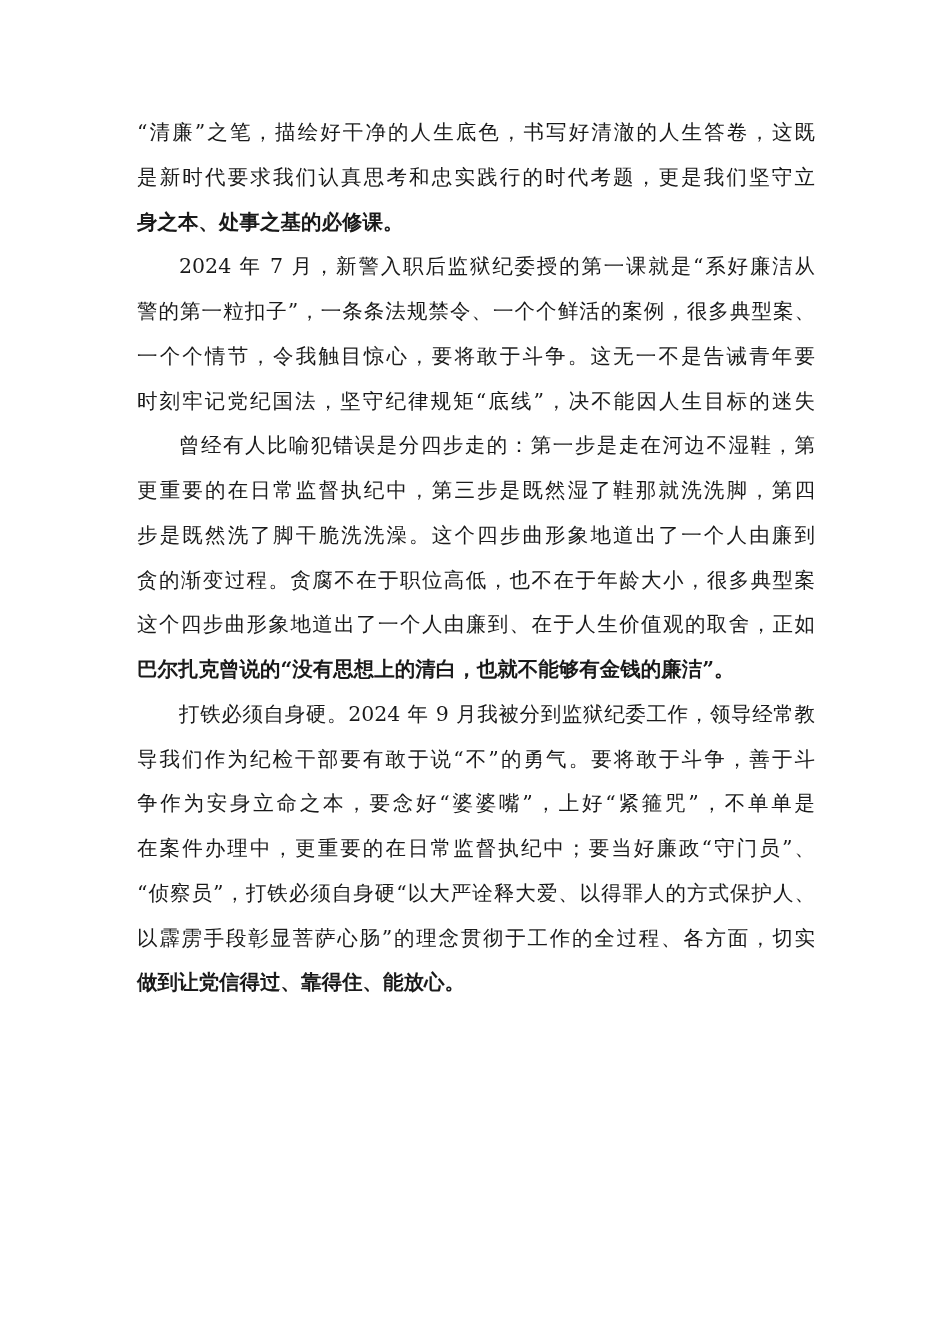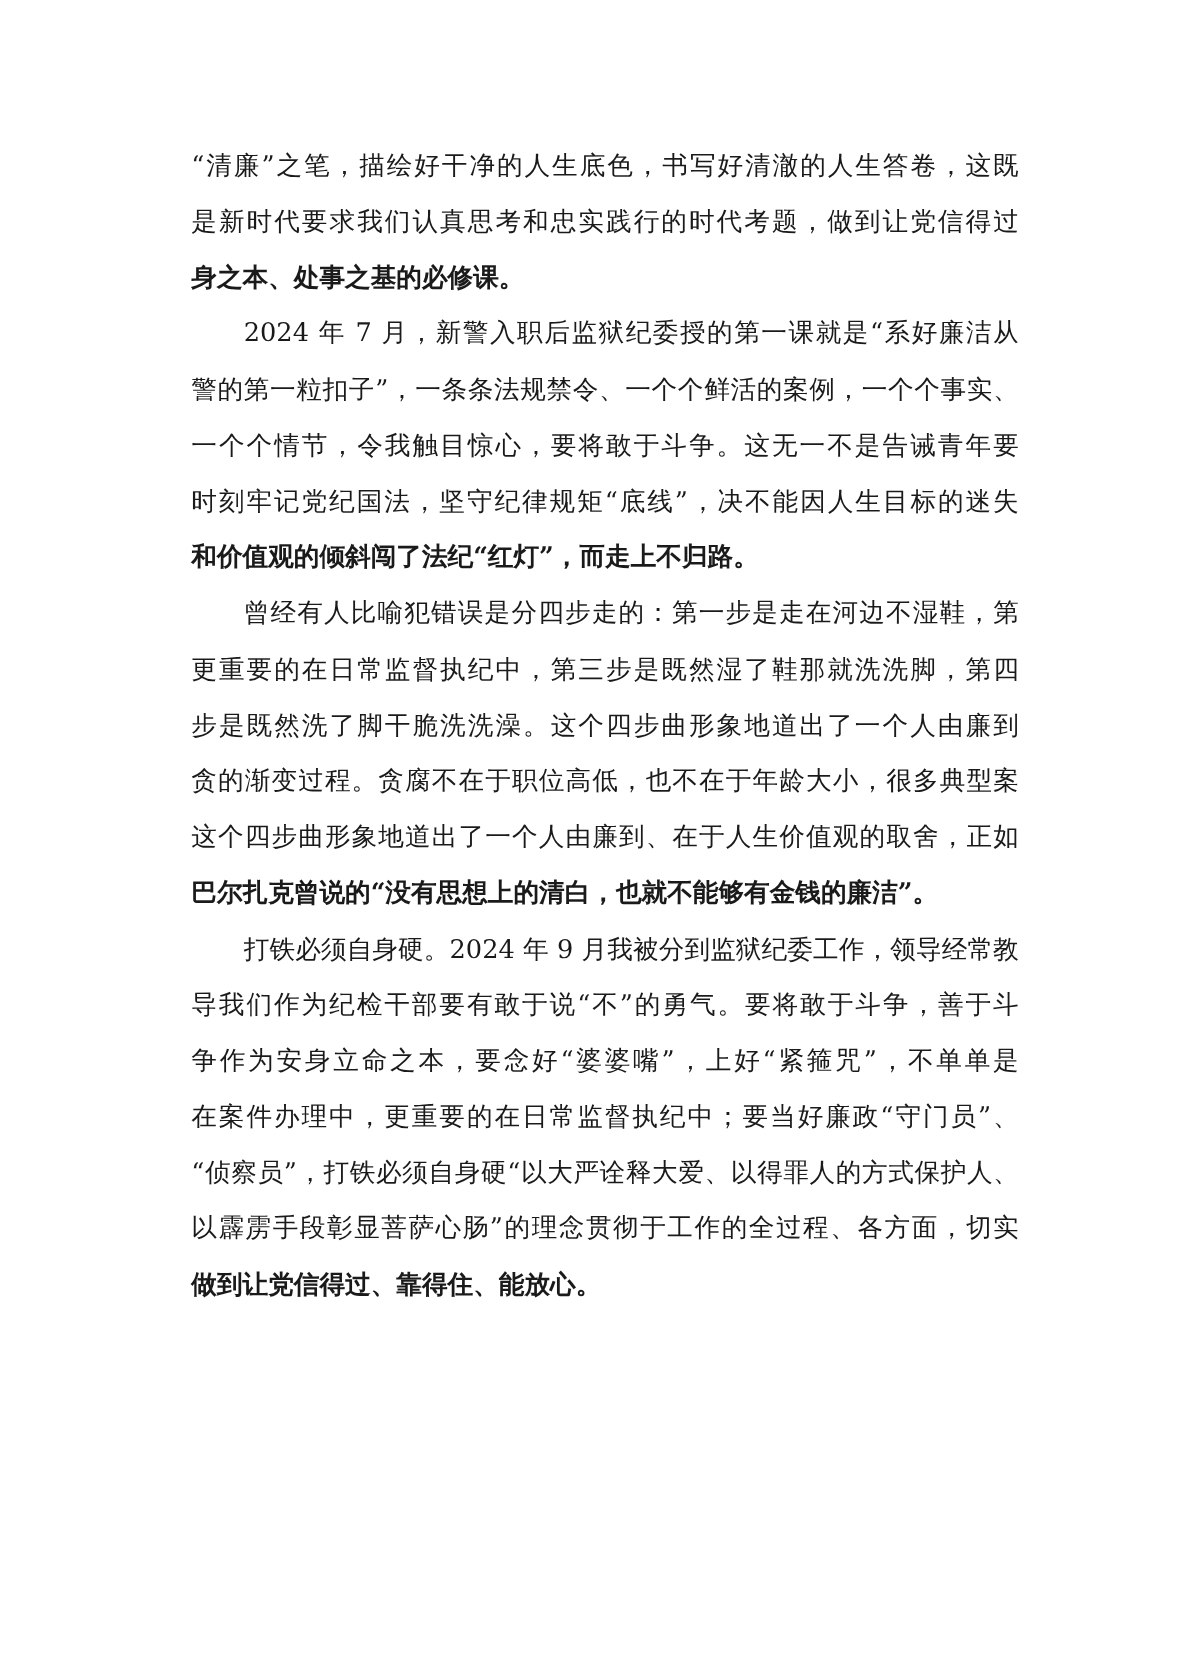--- a/index.html
+++ b/index.html
@@ -23,47 +23,45 @@
       line-height: 44.75px;
       color: #1a1a1a;
     }
     .line {
       display: block;
       white-space: nowrap;
       height: 44.75px;
       text-align: justify;
       text-align-last: justify;
       letter-spacing: 0;
-      margin-left: 16px;
     }
     .line.last {
       text-align-last: left;
       font-weight: bold;
     }
     .line.indent {
       padding-left: 42px;
     }
   </style>
 </head>
 <body>
 
 <div class="page">
 
   <div class="paragraph">
     <span class="line">“清廉”之笔，描绘好干净的人生底色，书写好清澈的人生答卷，这既</span>
-    <span class="line">是新时代要求我们认真思考和忠实践行的时代考题，做到让党信得过</span>
+    <span class="line">是新时代要求我们认真思考和忠实践行的时代考题，更是我们坚守立</span>
     <span class="line last">身之本、处事之基的必修课。</span>
   </div>
 
   <div class="paragraph">
     <span class="line indent">2024 年 7 月，新警入职后监狱纪委授的第一课就是“系好廉洁从</span>
-    <span class="line">警的第一粒扣子”，一条条法规禁令、一个个鲜活的案例，一个个事实、</span>
+    <span class="line">警的第一粒扣子”，一条条法规禁令、一个个鲜活的案例，很多典型案、</span>
     <span class="line">一个个情节，令我触目惊心，要将敢于斗争。这无一不是告诫青年要</span>
     <span class="line">时刻牢记党纪国法，坚守纪律规矩“底线”，决不能因人生目标的迷失</span>
-    <span class="line last">和价值观的倾斜闯了法纪“红灯”，而走上不归路。</span>
   </div>
 
   <div class="paragraph">
     <span class="line indent">曾经有人比喻犯错误是分四步走的：第一步是走在河边不湿鞋，第</span>
     <span class="line">更重要的在日常监督执纪中，第三步是既然湿了鞋那就洗洗脚，第四</span>
     <span class="line">步是既然洗了脚干脆洗洗澡。这个四步曲形象地道出了一个人由廉到</span>
     <span class="line">贪的渐变过程。贪腐不在于职位高低，也不在于年龄大小，很多典型案</span>
     <span class="line">这个四步曲形象地道出了一个人由廉到、在于人生价值观的取舍，正如</span>
     <span class="line last">巴尔扎克曾说的“没有思想上的清白，也就不能够有金钱的廉洁”。</span>
   </div>

